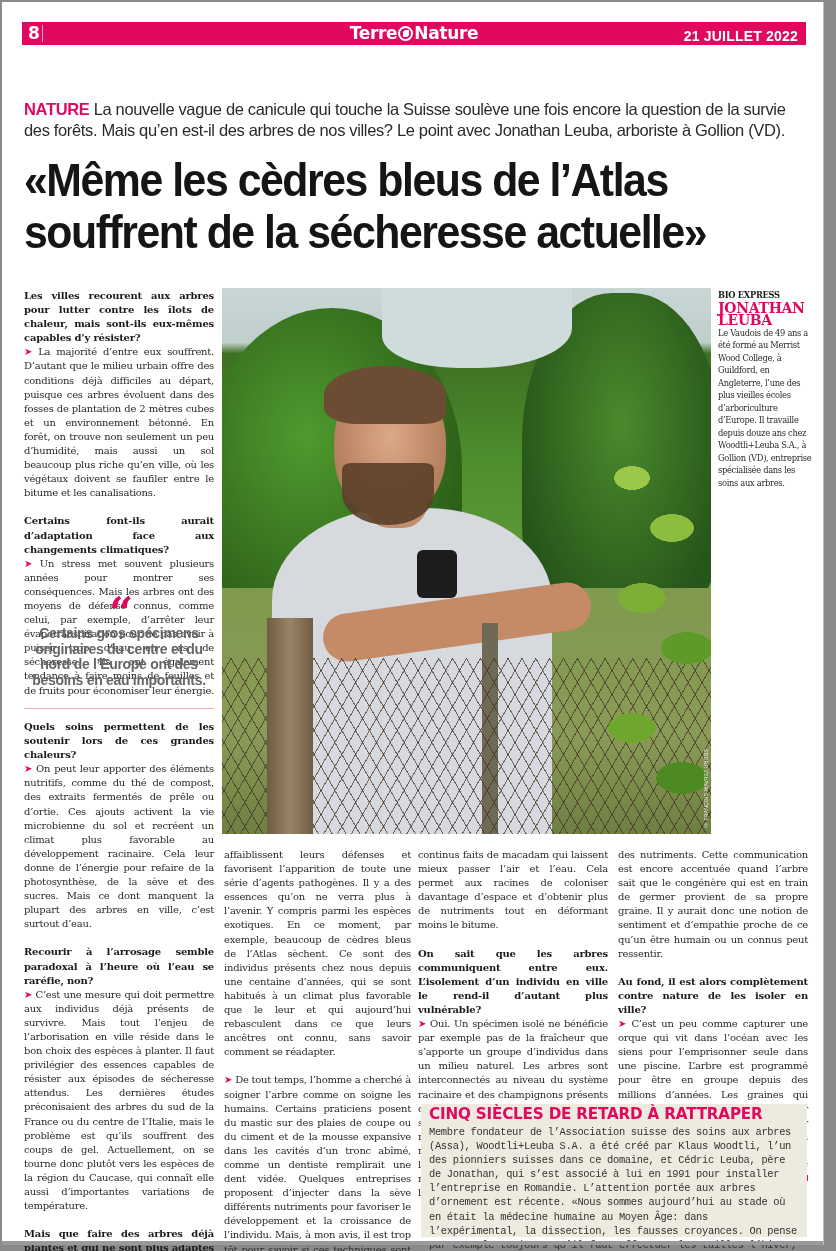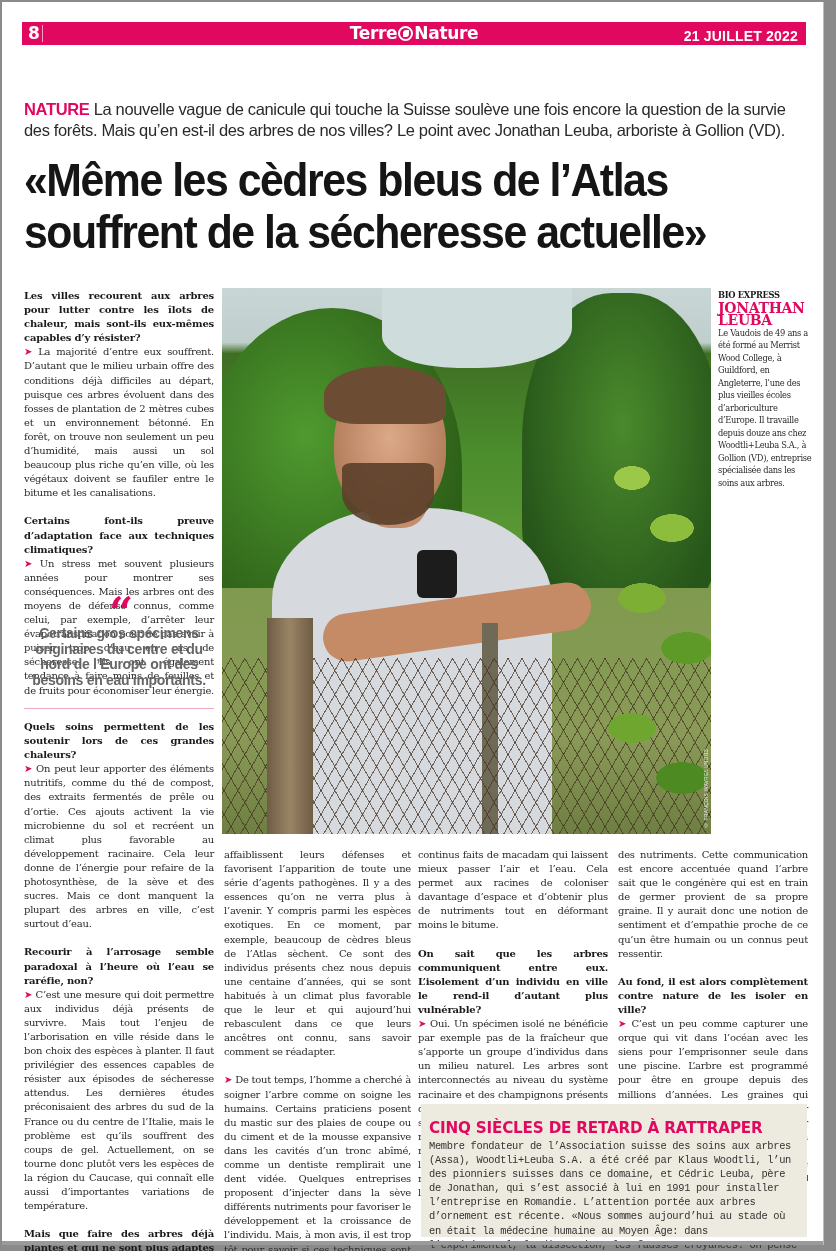--- a/index.html
+++ b/index.html
@@ -84,21 +84,21 @@
   .bio .bn { font-weight: bold; color: #e0085f; font-size: 14px; }
 
   .col2 { position: absolute; left: 222px; top: 846px; width: 187px; }
   .col3 { position: absolute; left: 416px; top: 846px; width: 190px; }
   .col4 { position: absolute; left: 616px; top: 846px; width: 190px; }
   .byline { text-align: right; font-family: "DejaVu Serif", serif; font-style: italic; font-weight: bold; font-size: 9.5px; line-height: 14px; color: #2a2a2a; font-variant: small-caps; letter-spacing: 0.2px; }
   .byline .sq { display: inline-block; width: 6px; height: 6px; background: #e0085f; margin-left: 3px; vertical-align: 1px; }
 
   .box {
     position: absolute; left: 419px; top: 1102px; width: 386px; height: 133px; background: #edeadf;
-    padding: 14px 8px 0 8px;
+    padding: 0 8px 0 8px;
   }
   .box .bt { font-family: "DejaVu Sans", sans-serif; font-weight: bold; font-size: 16.5px; line-height: 20px; color: #e0085f; letter-spacing: -0.2px; transform: scaleX(0.92); transform-origin: left; white-space: nowrap; }
   .box .bb { font-family: Liberation Mono, monospace; font-size: 10.4px; line-height: 14.1px; color: #333; letter-spacing: -0.3px; margin-top: 1px; }
   .footline { position: absolute; left: 0; right: 0; bottom: 0; height: 4px; background: #9a9a9a; }
 </style>
 </head>
 <body>
 
 <div class="page">
 
@@ -117,21 +117,21 @@
     <span>«Même les cèdres bleus de l’Atlas</span><br>
     <span>souffrent de la sécheresse actuelle»</span>
   </h1>
 
   <div class="col1 serif">
     <div class="block">
       <div class="q">Les villes recourent aux arbres pour lutter contre les îlots de chaleur, mais sont-ils eux-mêmes capables d’y résister?</div>
       <div><span class="arr">➤</span> <span>La majorité d’entre eux souffrent. D’autant que le milieu urbain offre des conditions déjà difficiles au départ, puisque ces arbres évoluent dans des fosses de plantation de 2 mètres cubes et un environnement bétonné. En forêt, on trouve non seulement un peu d’humidité, mais aussi un sol beaucoup plus riche qu’en ville, où les végétaux doivent se faufiler entre le bitume et les canalisations.</span></div>
     </div>
     <div class="block">
-      <div class="q">Certains font-ils preuve d’adaptation face aux techniques climatiques?</div>
+      <div class="q">Certains font-ils aurait d’adaptation face aux changements climatiques?</div>
       <div><span class="arr">➤</span> <span>Un stress met souvent plusieurs années pour montrer ses conséquences. Mais les arbres ont des moyens de défense connus, comme celui, par exemple, d’arrêter leur évapotranspiration pour ne pas avoir à puiser trop d’eau en cas de sécheresse. Ils ont également tendance à faire moins de feuilles et de fruits pour économiser leur énergie.</span></div>
     </div>
   </div>
 
   <div class="pull">
     <div class="mark">“</div>
     <div class="text">Certains gros spécimens originaires du centre et du nord de l’Europe ont des besoins en eau importants.</div>
     <div class="rule"></div>
   </div>
 

